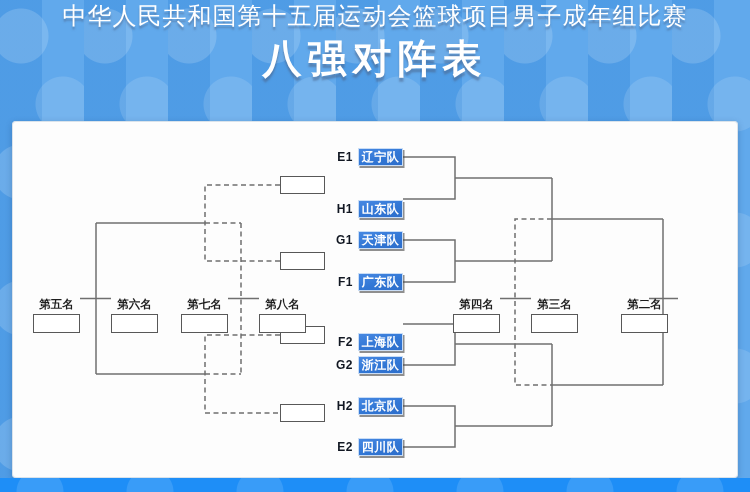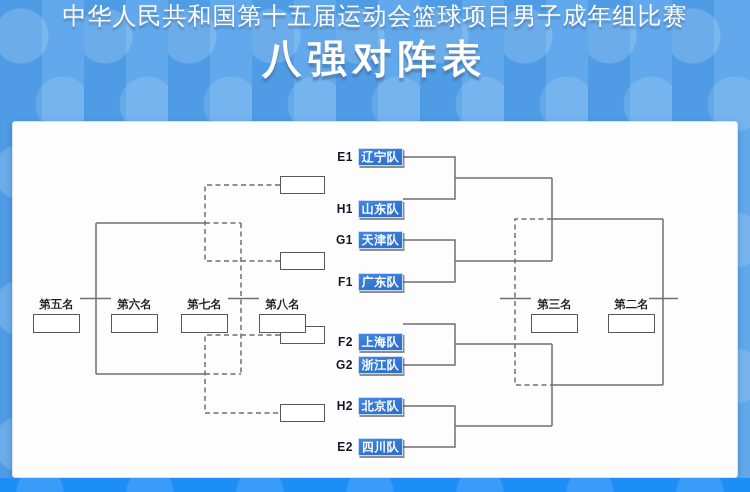--- a/index.html
+++ b/index.html
@@ -163,23 +163,27 @@
   </div>
   <div class="place" style="left:111px">
     <div class="plabel">第六名</div>
     <div class="pbox"></div>
   </div>
   <div class="place" style="left:259px">
     <div class="plabel">第八名</div>
     <div class="pbox"></div>
   </div>
 
+  <div class="place" style="left:453px">
+    <div class="plabel">第四名</div>
+    <div class="pbox"></div>
+  </div>
   <div class="place" style="left:531px">
     <div class="plabel">第三名</div>
     <div class="pbox"></div>
   </div>
-  <div class="place" style="left:608px">
+  <div class="place" style="left:621px">
     <div class="plabel">第二名</div>
     <div class="pbox"></div>
   </div>
 
   <div class="footer-strip"></div>
 </div>
 
 </body></html>

